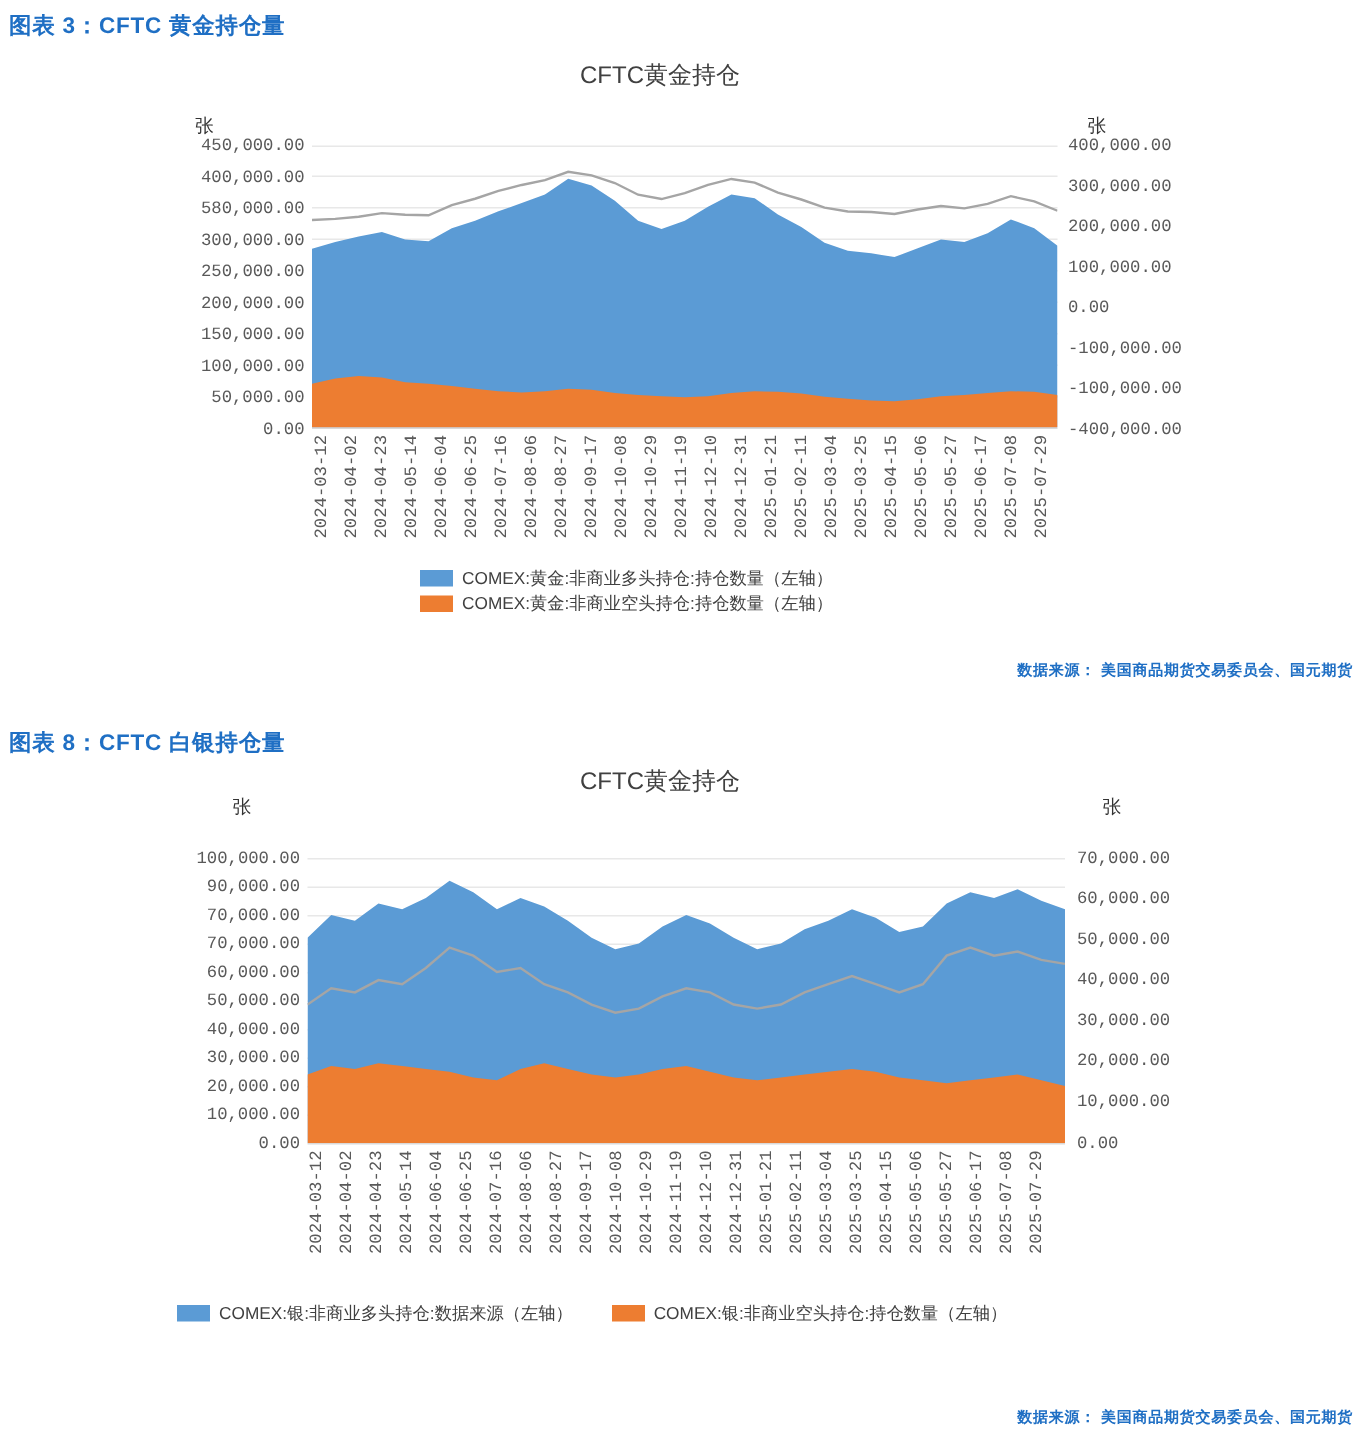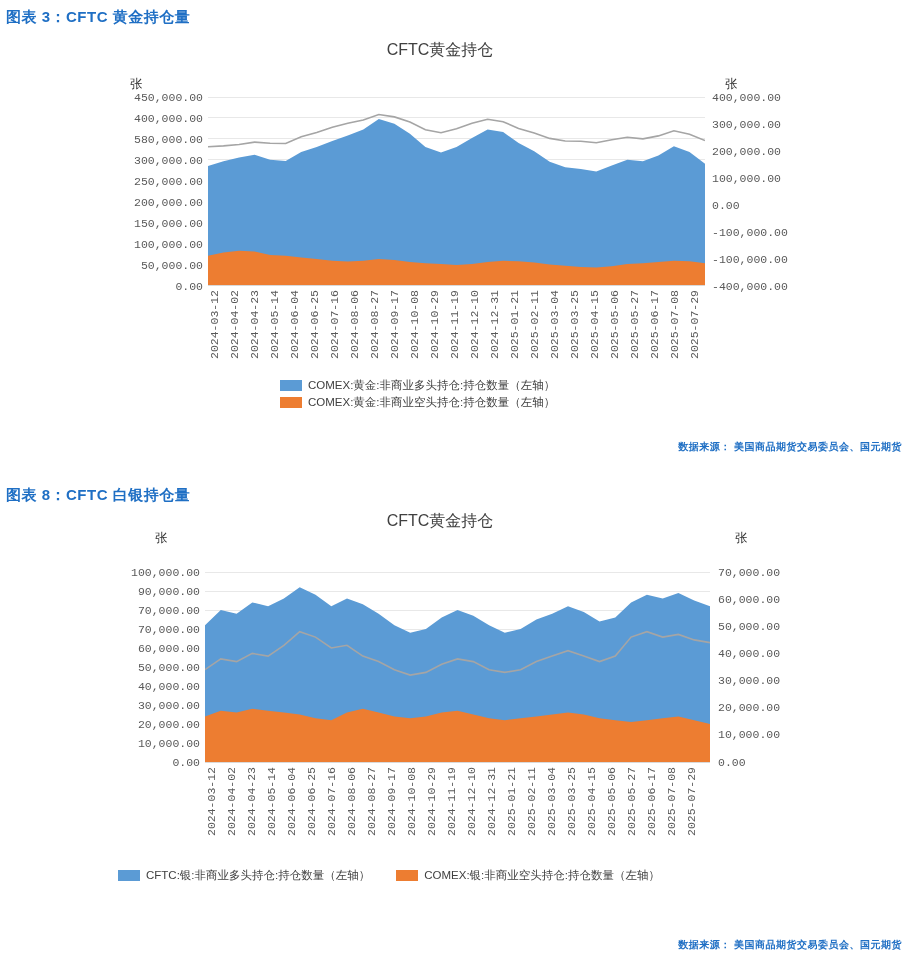--- a/index.html
+++ b/index.html
@@ -253,21 +253,21 @@
     <div class="xtick" style="left:625px;top:262px;">2025-05-27</div>
     <div class="xtick" style="left:645px;top:262px;">2025-06-17</div>
     <div class="xtick" style="left:665px;top:262px;">2025-07-08</div>
     <div class="xtick" style="left:685px;top:262px;">2025-07-29</div>
   </div>
 
   <div style="position:absolute;left:118px;top:363px;width:680px;">
     <div style="display:flex;gap:26px;align-items:center;">
       <div class="legend-row">
         <span class="legend-swatch" style="background:#5b9bd5;"></span>
-        <span>CFTC:银:非商业多头持仓:持仓数量（左轴）</span>
+        <span>COMEX:银:非商业多头持仓:数据来源（左轴）</span>
       </div>
       <div class="legend-row">
         <span class="legend-swatch" style="background:#ed7d31;"></span>
         <span>COMEX:银:非商业空头持仓:持仓数量（左轴）</span>
       </div>
     </div>
   </div>
 </div>
 
 <div class="source-line" style="position:absolute;right:6px;top:938px;width:900px;">数据来源： 美国商品期货交易委员会、国元期货</div>

